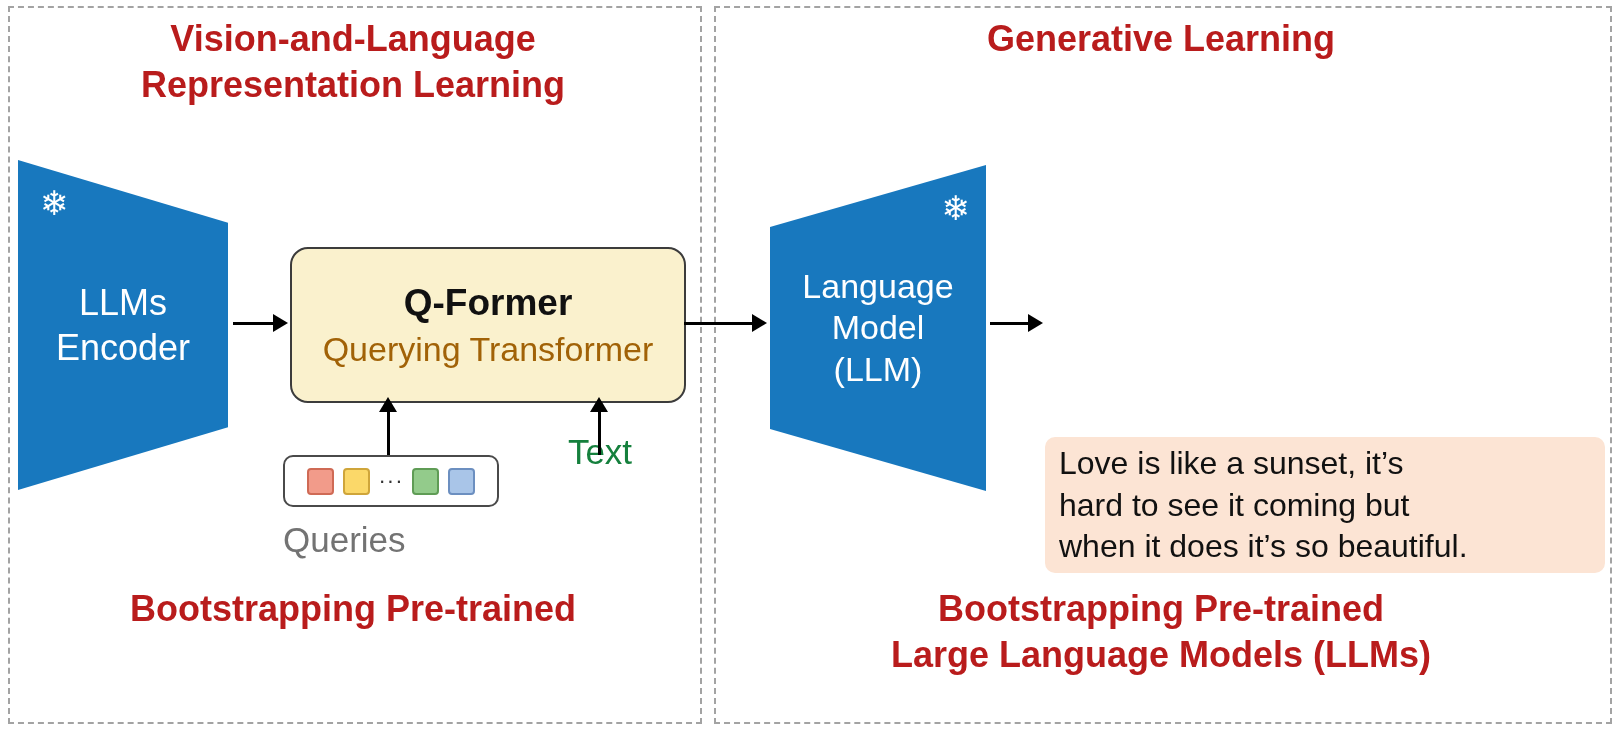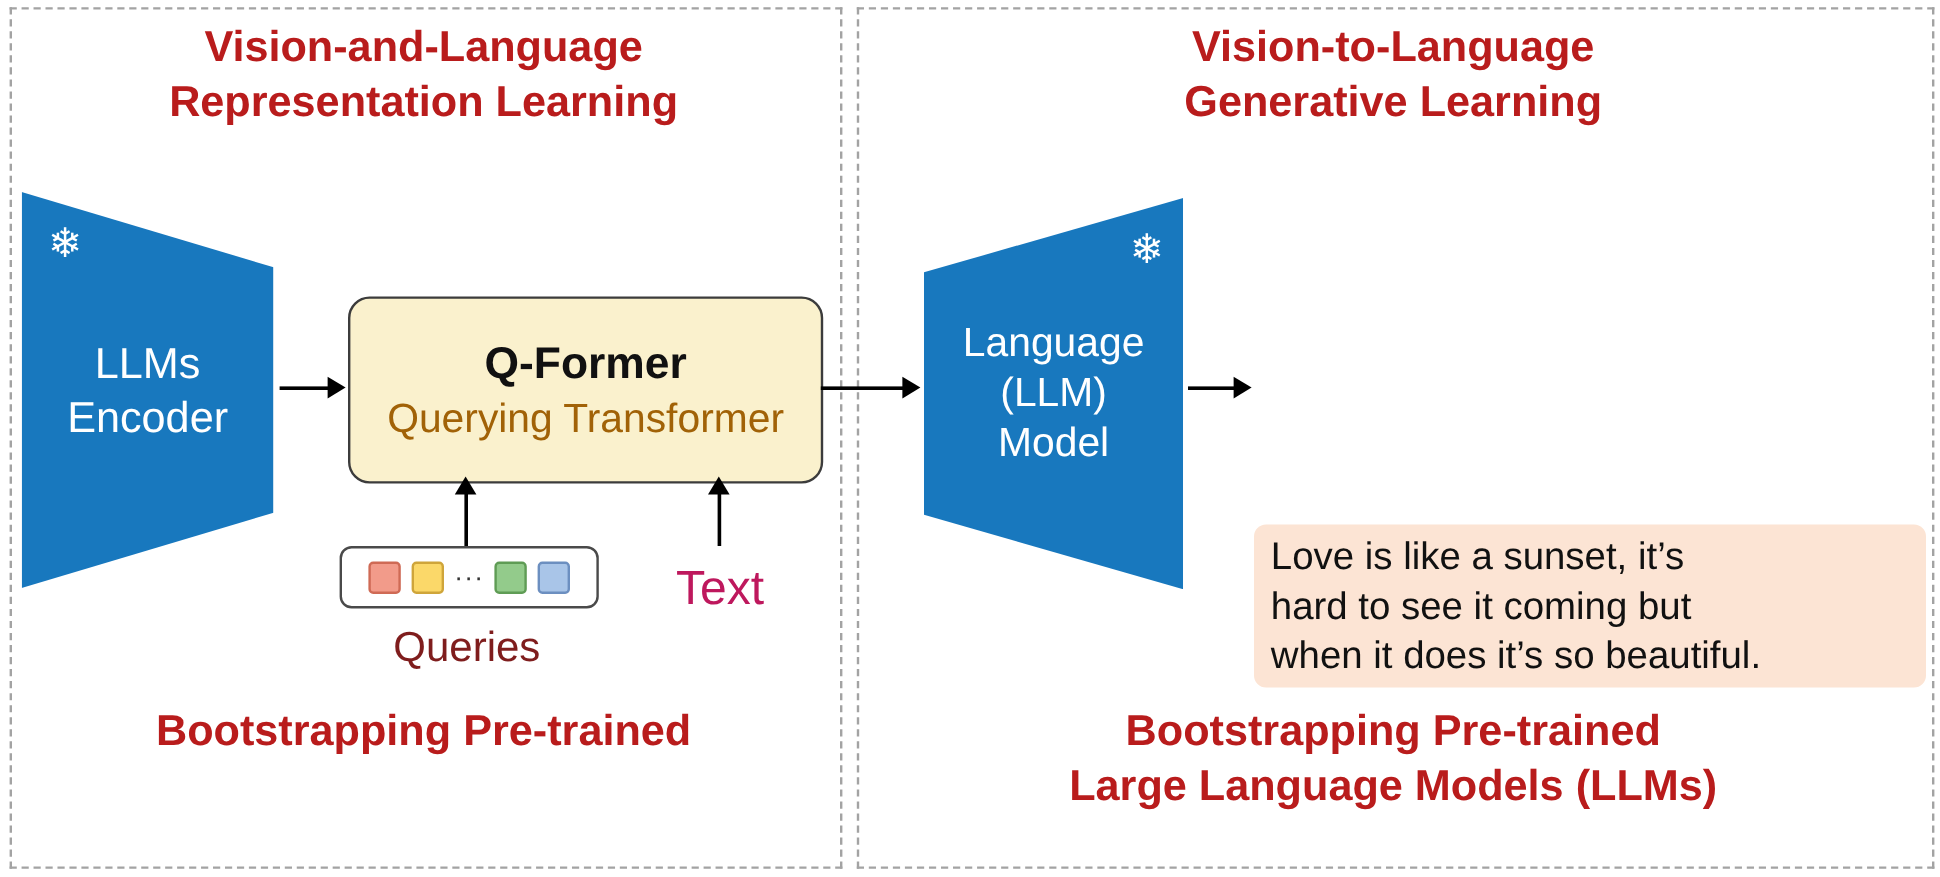--- a/index.html
+++ b/index.html
@@ -32,22 +32,22 @@
     display:flex;flex-direction:column;align-items:center;justify-content:center;gap:6px;}
   #qformer .qf-title{font-size:37px;font-weight:700;color:#111;}
   #qformer .qf-sub{font-size:34px;color:#a16207;}
 
   #queries-box{position:absolute;left:283px;top:455px;width:212px;height:48px;
     background:#fff;border:2px solid #4a4a4a;border-radius:10px;
     display:flex;align-items:center;justify-content:center;gap:9px;}
   .q-token{display:inline-block;width:27px;height:27px;border-radius:4px;border:2px solid #888;box-sizing:border-box;}
   .q-ellipsis{font-size:22px;color:#333;letter-spacing:1px;line-height:1;}
 
-  #queries-label{position:absolute;left:283px;top:520px;width:212px;text-align:center;font-size:35px;color:#7f1d1d;}
-  #text-label{position:absolute;left:538px;top:468px;width:124px;text-align:center;font-size:40px;color:#be185d;}
+  #queries-label{position:absolute;left:283px;top:520px;width:212px;font-size:35px;color:#737373;}
+  #text-label{position:absolute;left:538px;top:432px;width:124px;text-align:center;font-size:35px;color:#15803d;}
 
   
   .h-arrow{position:absolute;height:3px;background:#000;}
   .h-arrow::after{content:'';position:absolute;right:-13px;top:-8px;width:0;height:0;
     border-left:15px solid #000;border-top:9px solid transparent;border-bottom:9px solid transparent;}
   .v-arrow{position:absolute;width:3px;background:#000;}
   .v-arrow::before{content:'';position:absolute;top:-13px;left:-8px;width:0;height:0;
     border-bottom:15px solid #000;border-left:9px solid transparent;border-right:9px solid transparent;}
 
   #arrow-encoder-qformer{left:233px;top:322px;width:42px;}
@@ -77,21 +77,20 @@
 
   <div id="left-panel" class="panel"></div>
   <div id="right-panel" class="panel"></div>
 
   <div id="left-title" class="heading">
     <div>Vision-and-Language</div>
     <div>Representation Learning</div>
   </div>
 
   <div id="right-title" class="heading">
-    <div>Vision-to-Language</div>
     <div>Generative Learning</div>
   </div>
 
   <div id="image-encoder" class="trapezoid">
     <span id="encoder-snowflake" class="snowflake">❄</span>
     <div class="trap-label">
       <div>LLMs</div>
       <div>Encoder</div>
     </div>
   </div>
@@ -112,22 +111,22 @@
   <div id="text-label">Text</div>
 
   <div id="left-footer" class="heading">
     <div>Bootstrapping Pre-trained</div>
   </div>
 
   <div id="llm-trapezoid" class="trapezoid">
     <span id="llm-snowflake" class="snowflake">❄</span>
     <div class="trap-label">
       <div>Language</div>
+      <div>Model</div>
       <div>(LLM)</div>
-      <div>Model</div>
     </div>
   </div>
 
 
   <div id="response-box">
     <div id="response-text">
       <div>Love is like a sunset, it’s</div>
       <div>hard to see it coming but</div>
       <div>when it does it’s so beautiful.</div>
     </div>

